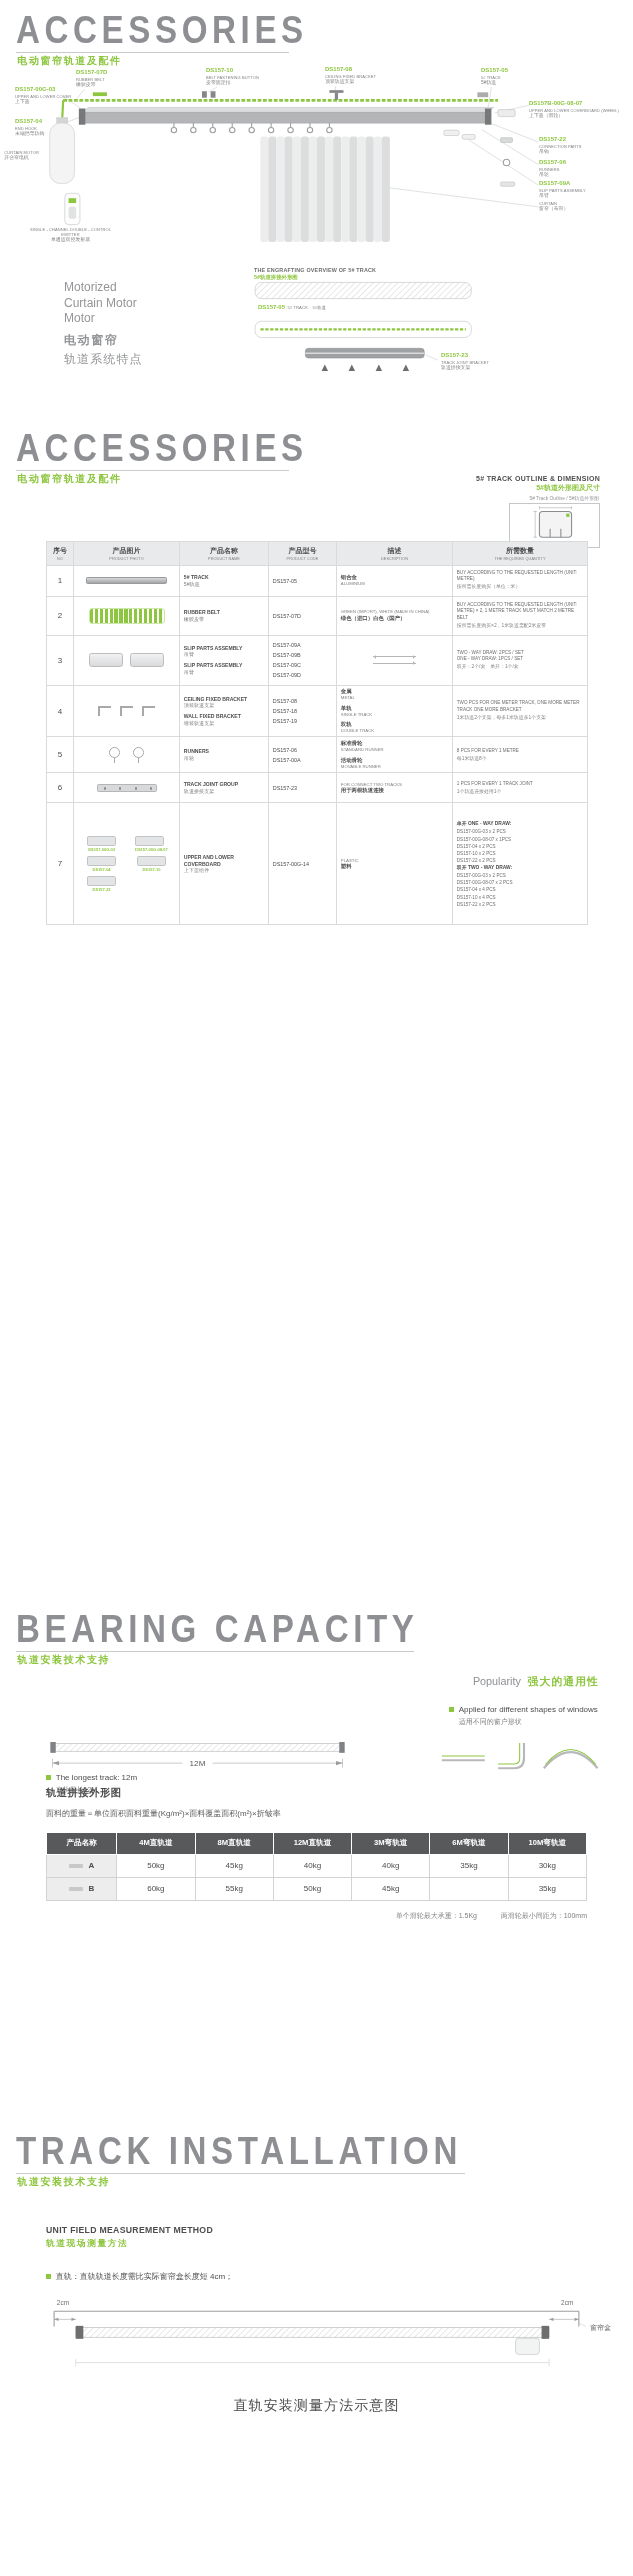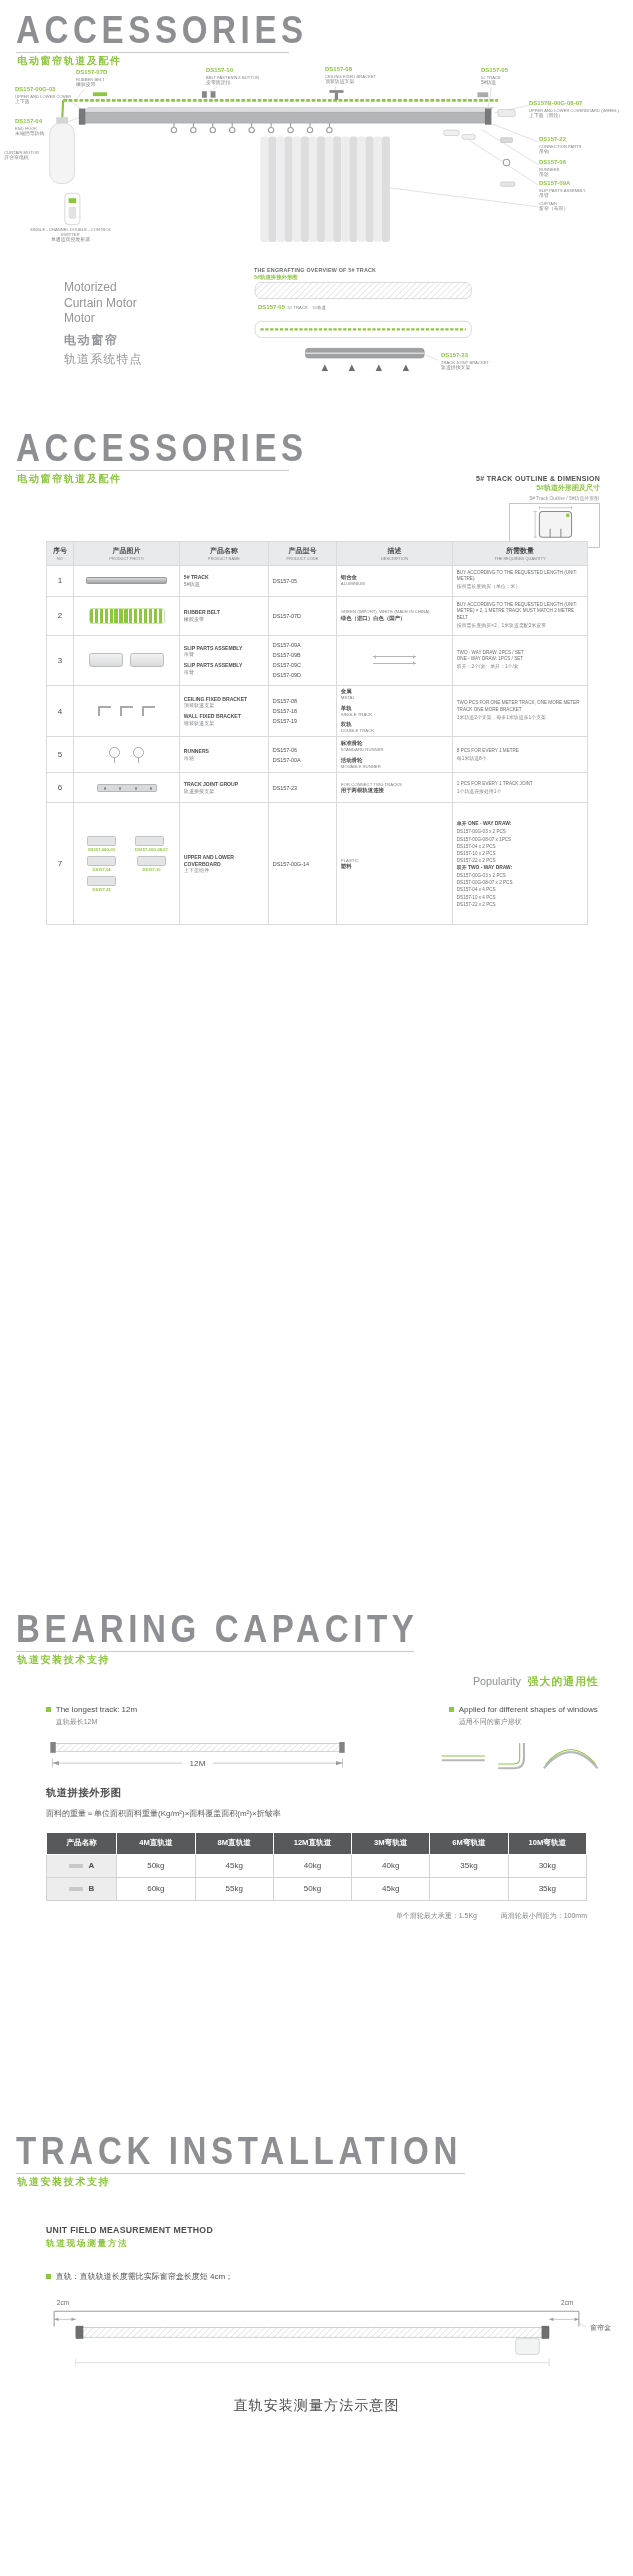--- a/index.html
+++ b/index.html
@@ -589,21 +589,21 @@
 
   <h1 class="h1" style="left:16px;top:1609px">BEARING CAPACITY</h1>
   <div class="hline" style="left:16px;top:1651px;width:398px"></div>
   <div class="sub-zh" style="left:17.3px;top:1653px">轨道安装技术支持</div>
 
   <div class="abs" style="left:411px;top:1675px;width:188px;text-align:right">
     <span class="pop-en">Popularity</span>
     <span class="pop-zh">强大的通用性</span>
   </div>
 
-  <div class="abs" style="left:46px;top:1704px">
+  <div class="abs" style="left:46px;top:1772px">
     <div><span class="sq"></span><span class="feat-en">The longest track: 12m</span></div>
     <div class="feat-zh">直轨最长12M</div>
   </div>
   <div class="abs" style="left:449px;top:1704px;width:162px">
     <div><span class="sq"></span><span class="feat-en">Applied for different shapes of windows</span></div>
     <div class="feat-zh">适用不同的窗户形状</div>
   </div>
 
   <svg class="abs" style="left:46px;top:1738px" width="303" height="34" viewBox="0 0 560 62">
     <defs>

